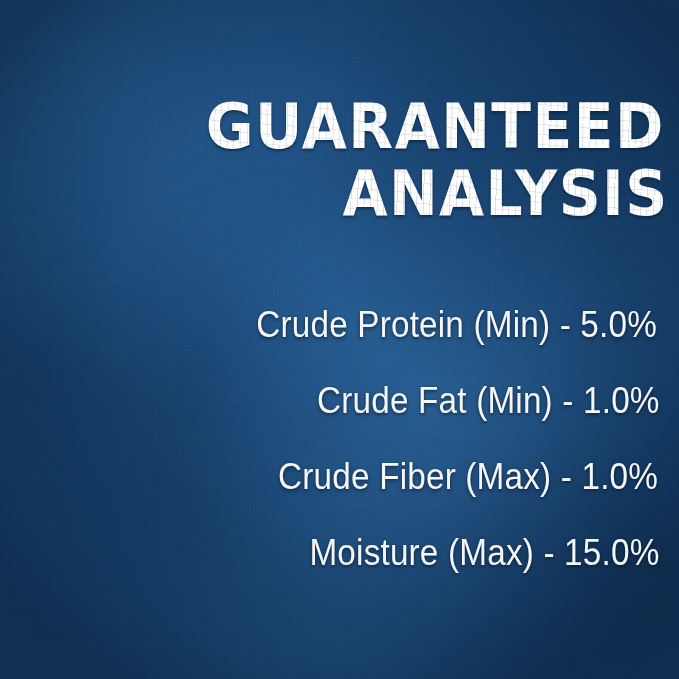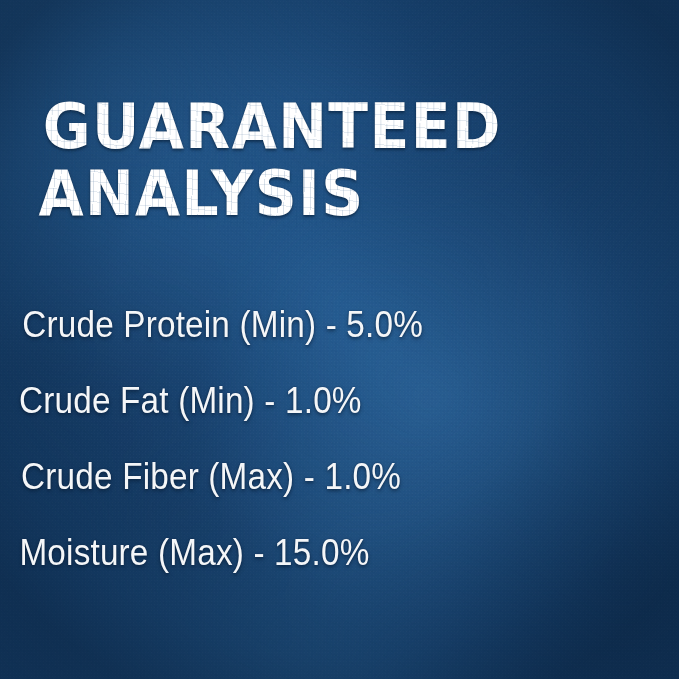--- a/index.html
+++ b/index.html
@@ -88,23 +88,22 @@
     inset: 0;
     z-index: 5;
     display: flex;
     flex-direction: column;
     align-items: center;
   }
 
   
   .headline {
     margin-top: 96px;
-    text-align: left;
+    text-align: right;
     user-select: none;
-    margin-left: 28px;
   }
 
   .headline-line {
     display: block;
     color: #ffffff;
     font-family: "DejaVu Sans", "Liberation Sans", sans-serif;
     font-weight: 700;
     font-size: 62px;
     line-height: 0.99;
     letter-spacing: 1.5px;
@@ -142,21 +141,21 @@
     mix-blend-mode: normal;
     opacity: 0.55;
   }
 
   
   .analysis-list {
     margin-top: 62px;
     width: 100%;
     display: flex;
     flex-direction: column;
-    align-items: flex-start;
+    align-items: flex-end;
   }
 
   .analysis-row {
     height: 76px;
     display: flex;
     align-items: center;
     justify-content: center;
     white-space: nowrap;
     color: #f4f6f8;
     font-family: "Liberation Sans", "DejaVu Sans", sans-serif;

